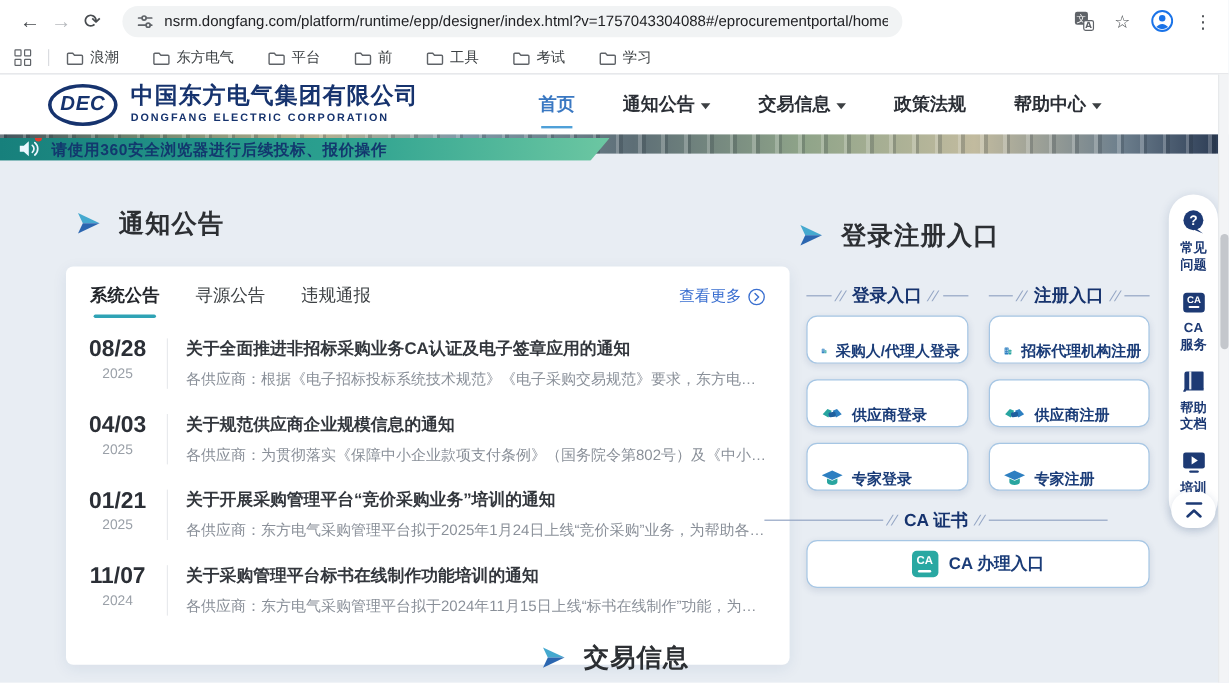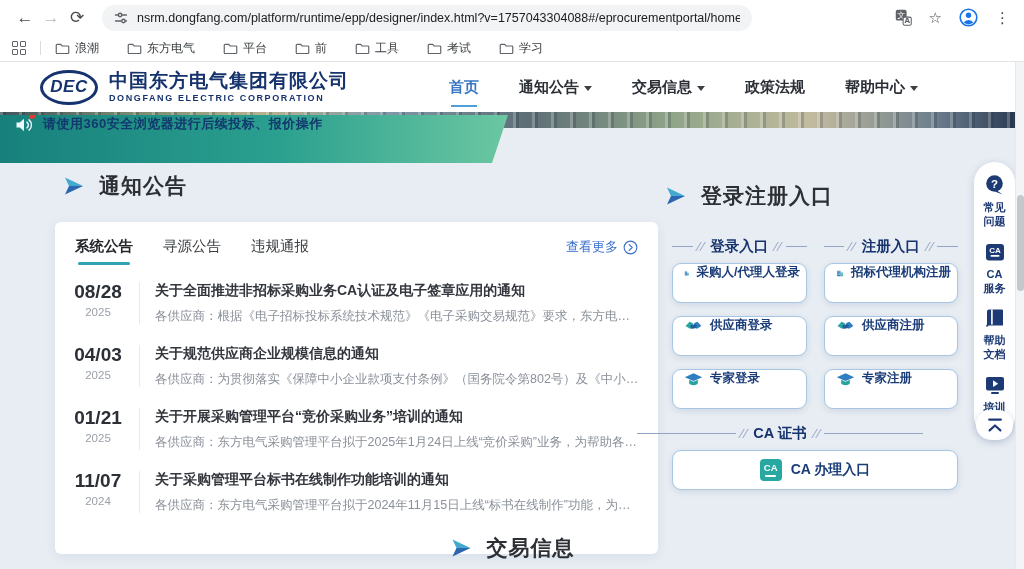--- a/index.html
+++ b/index.html
@@ -32,24 +32,24 @@
   .nav-item.active { color:#3a78c2; }
   .nav-item.active::after { content:""; position:absolute; left:2px; right:2px; bottom:-4px; height:2px; background:#4fa0d8; }
   .caret { width:0; height:0; border-left:4px solid transparent; border-right:4px solid transparent; border-top:5px solid #3c4043; margin-top:2px; }
 
   
   .photo-strip { position:absolute; top:108px; left:0; width:1015px; height:20px; z-index:5;
     background-image:
       repeating-linear-gradient(90deg, rgba(255,255,255,.22) 0 3px, rgba(20,30,40,.20) 3px 6px, transparent 6px 19px),
       linear-gradient(90deg,#44545e 0%,#74876e 12%,#b7b190 26%,#8099a8 38%,#5d6e76 52%,#8fa489 66%,#c2bb9f 80%,#6d7f8d 92%,#2c3c55 100%); }
   .photo-corner { position:absolute; top:92px; left:992px; width:23px; height:20px; background:#1d3050; z-index:6; }
-  .banner { position:absolute; top:115px; left:0; width:508px; height:48px; z-index:10;
+  .banner { position:absolute; top:115px; left:0; width:508px; height:19px; z-index:10;
     background:linear-gradient(90deg,#17807c,#2ba08f 55%,#6cc7a2);
     clip-path:polygon(0 0,100% 0,calc(100% - 16px) 100%,0 100%);
-    display:flex; align-items:flex-start; gap:9px; padding-left:14px; }
+    display:flex; align-items:flex-end; gap:9px; padding-left:14px; }
   .banner-text { color:#12386e; font-size:13px; font-weight:600; letter-spacing:.5px; }
   .speaker-wrap { position:relative; width:20px; height:20px; }
   .red-dot { position:absolute; top:-2px; right:-1px; width:6px; height:6px; border-radius:50%; background:#e23b2e; }
 
   
   .section-head { position:absolute; display:flex; align-items:center; gap:13px; z-index:8; }
   .section-title { font-size:21px; font-weight:bold; color:#2c2f33; letter-spacing:1px; }
 
   
   .notice-card { position:absolute; top:222px; left:55px; width:603px; height:332px; background:#fff; border-radius:6px; box-shadow:0 3px 12px rgba(30,60,110,.08); z-index:8; }
@@ -70,21 +70,21 @@
   .n-desc { margin-top:8px; font-size:12.5px; color:#8a9099; white-space:nowrap; overflow:hidden; text-overflow:ellipsis; }
 
   
   .group-row { position:absolute; top:237px; left:672px; width:286px; display:flex; gap:17px; z-index:8; }
   .group-head { flex:1; display:flex; align-items:center; gap:5px; }
   .group-label { color:#16336e; font-weight:bold; font-size:14.5px; white-space:nowrap; padding:0 2px; }
   .hline { flex:1; height:1px; background:#93a5c4; }
   .slashes { display:flex; gap:2.5px; }
   .slashes i { width:1.4px; height:9px; background:#93a5c4; transform:skewX(-32deg); display:block; }
   .entry-grid { position:absolute; top:263px; left:672px; width:286px; display:grid; grid-template-columns:135px 134px; column-gap:17px; row-gap:13px; z-index:8; }
-  .entry-btn { height:40px; background:#fff; border:1px solid #a6c6e4; border-radius:9px; display:flex; align-items:flex-start; gap:7px; padding:0 6px 0 11px; box-shadow:0 2px 6px rgba(30,60,110,.12); cursor:pointer; }
+  .entry-btn { height:40px; background:#fff; border:1px solid #a6c6e4; border-radius:9px; display:flex; align-items:flex-end; gap:7px; padding:0 6px 0 11px; box-shadow:0 2px 6px rgba(30,60,110,.12); cursor:pointer; }
   .entry-btn .lbl { color:#1a3c78; font-size:12.5px; font-weight:600; white-space:nowrap; }
   .ca-row { position:absolute; top:424px; left:637px; width:286px; z-index:8; }
   .ca-btn { position:absolute; top:450px; left:672px; width:286px; height:40px; background:#fff; border:1px solid #a6c6e4; border-radius:9px; display:flex; align-items:center; justify-content:center; gap:9px; box-shadow:0 2px 6px rgba(30,60,110,.12); cursor:pointer; z-index:8; }
   .ca-chip { width:22px; height:22px; background:#29a8a2; border-radius:4px; display:flex; flex-direction:column; align-items:center; justify-content:center; color:#fff; font-size:9.5px; font-weight:bold; line-height:1; }
   .ca-chip::after { content:""; width:11px; height:2px; background:#fff; margin-top:2px; border-radius:1px; }
   .ca-btn .lbl { color:#1a3c78; font-size:14px; font-weight:600; }
 
   
   .trade-head { top:534px; left:50%; transform:translateX(-50%); }
 

